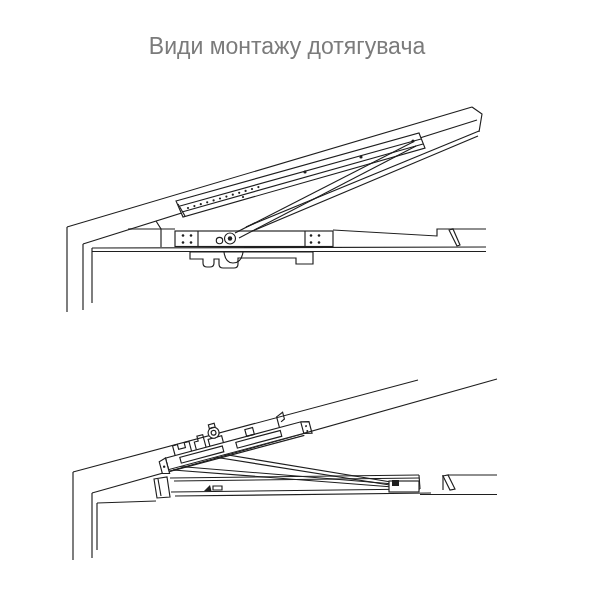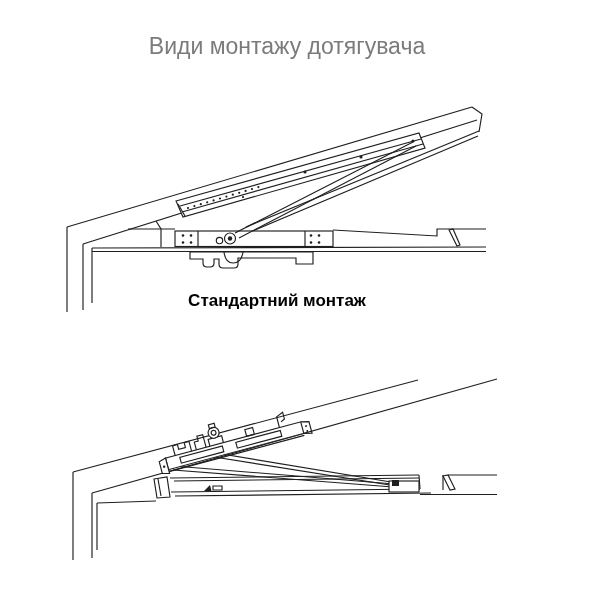--- a/index.html
+++ b/index.html
@@ -151,14 +151,13 @@
         <rect x="50" y="-23" width="6" height="4"></rect>
         <rect x="84" y="-9" width="8" height="7"></rect>
         <path d="M118,-2 L118,-13 L125,-16 L125,-9 L121,-7"></path>
         <path d="M140,-2 L148,0 L148,12 L140,10"></path>
         <circle class="dot" cx="144" cy="3.5" r="1"></circle>
         <circle class="dot" cx="144" cy="8.5" r="1"></circle>
       </g>
     </g>
   </svg>
 
-  <div id="cap1" class="caption">Стандартний монтаж</div>
 </div>
 
 </body></html>

